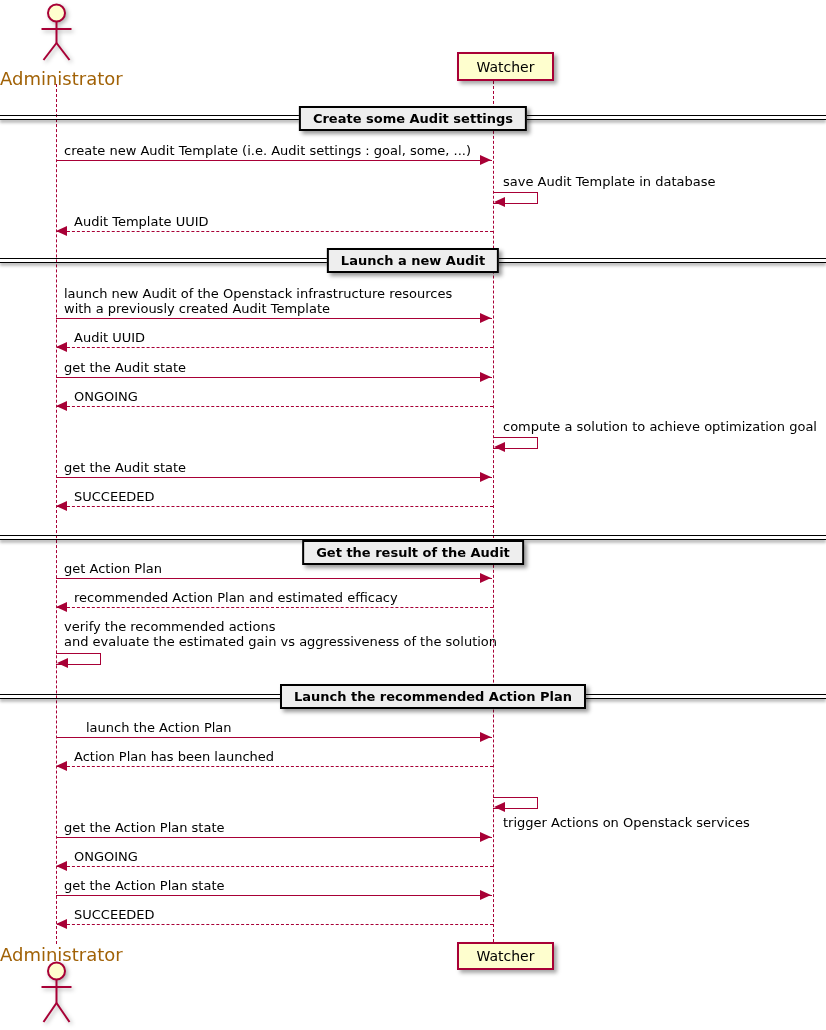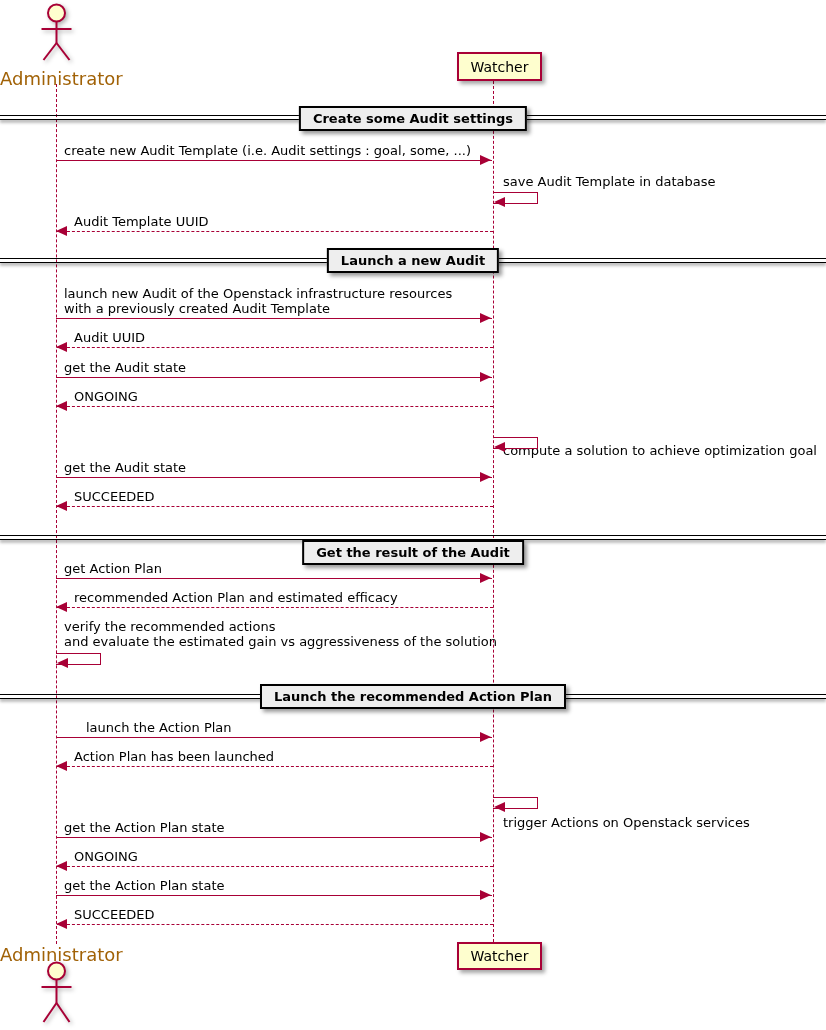--- a/index.html
+++ b/index.html
@@ -17,21 +17,21 @@
            border-bottom:5px solid transparent; border-right:11px solid var(--line,#A80036); }
   .self-loop { position:absolute; width:44px; height:10px;
            border:1px solid var(--line,#A80036); border-left:none; }
   .div-lines { position:absolute; left:0; width:826px; height:3px;
            border-top:1px solid #000; border-bottom:1px solid #000;
            box-shadow:0 3px 3px rgba(0,0,0,0.25); }
   .div-box { position:absolute; left:50%; transform:translateX(-50%);
            background:var(--divider-fill,#EEEEEE); border:2px solid #000;
            padding:3px 12px; font-size:13px; font-weight:bold; color:#000;
            white-space:nowrap; box-shadow:3px 3px 4px rgba(0,0,0,0.4); }
-  .pbox { position:absolute; left:457px; width:85px; height:29px; box-sizing:border-box;
+  .pbox { position:absolute; left:457px; width:97px; height:29px; box-sizing:border-box;
            background:var(--participant-fill,#FEFECE); border:2px solid var(--participant-border,#A80036);
            display:flex; align-items:center; justify-content:center;
            font-size:14px; color:#000; box-shadow:3px 3px 4px rgba(0,0,0,0.35); }
   .actor-label { position:absolute; left:0; width:113px; text-align:left; font-size:18px; color:#a16207; }
   svg.actor { position:absolute; left:26px; filter:drop-shadow(2px 2px 2px rgba(0,0,0,0.3)); }
 </style>
 </head>
 <body>
 
 <div id="canvas">
@@ -99,21 +99,21 @@
     <div class="arr-r" style="left:480px; top:372px;"></div>
   </div>
 
   <div>
     <div class="label" style="left:74px; top:389px;">ONGOING</div>
     <div class="dline" style="left:57px; top:406px; width:436px;"></div>
     <div class="arr-l" style="left:56px; top:401px;"></div>
   </div>
 
   <div>
-    <div class="label" style="left:503px; top:419px;margin-top:24px;">compute a solution to achieve optimization goal</div>
+    <div class="label" style="left:503px; top:419px;">compute a solution to achieve optimization goal</div>
     <div class="self-loop" style="left:493px; top:437px;"></div>
     <div class="arr-l" style="left:494px; top:442px;"></div>
   </div>
 
   <div>
     <div class="label" style="left:64px; top:460px;">get the Audit state</div>
     <div class="sline" style="left:56px; top:477px; width:436px;"></div>
     <div class="arr-r" style="left:480px; top:472px;"></div>
   </div>
 
@@ -142,21 +142,21 @@
 
   <div>
     <div class="label" style="left:64px; top:619px;">verify the recommended actions
 and evaluate the estimated gain vs aggressiveness of the solution</div>
     <div class="self-loop" style="left:56px; top:653px;"></div>
     <div class="arr-l" style="left:57px; top:658px;"></div>
   </div>
 
   <div>
     <div class="div-lines" style="top:694px;"></div>
-    <div class="div-box" style="top:684px;">Launch the recommended Action Plan</div>
+    <div class="div-box" style="top:684px;margin-left:20px;">Launch the recommended Action Plan</div>
   </div>
 
   <div>
     <div class="label" style="left:64px; top:720px;margin-left:22px;">launch the Action Plan</div>
     <div class="sline" style="left:56px; top:737px; width:436px;"></div>
     <div class="arr-r" style="left:480px; top:732px;"></div>
   </div>
 
   <div>
     <div class="label" style="left:74px; top:749px;">Action Plan has been launched</div>

